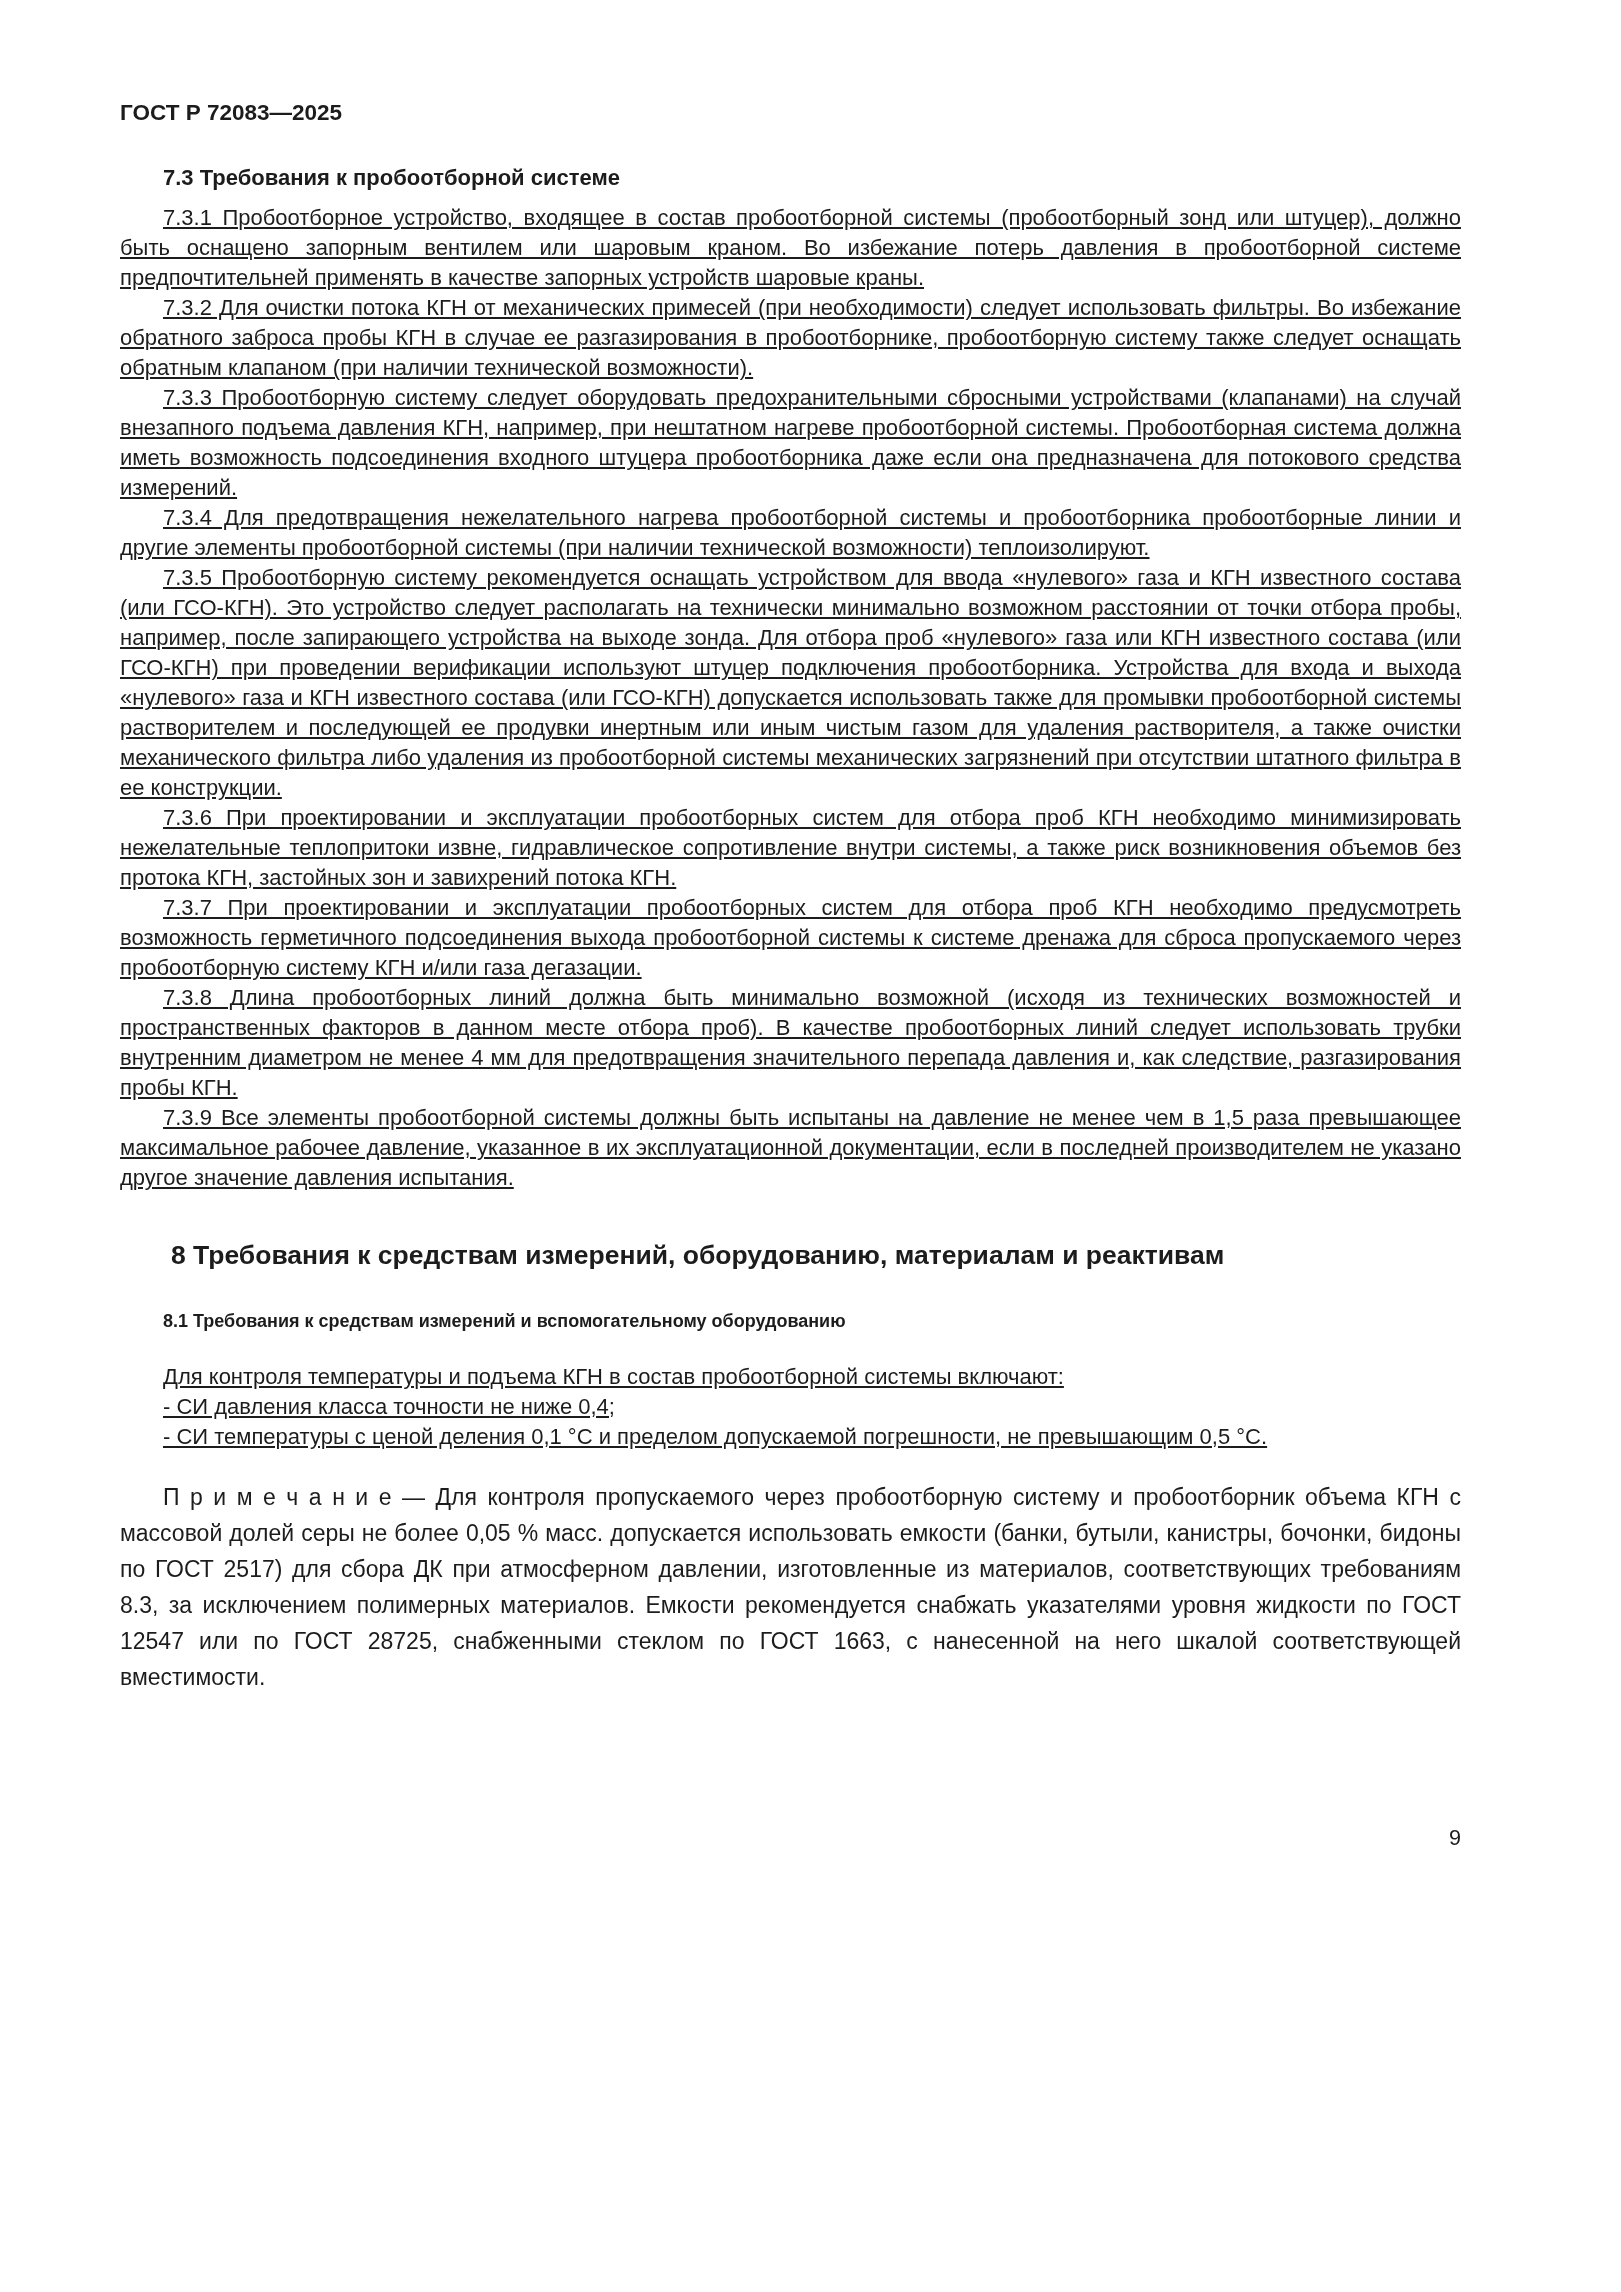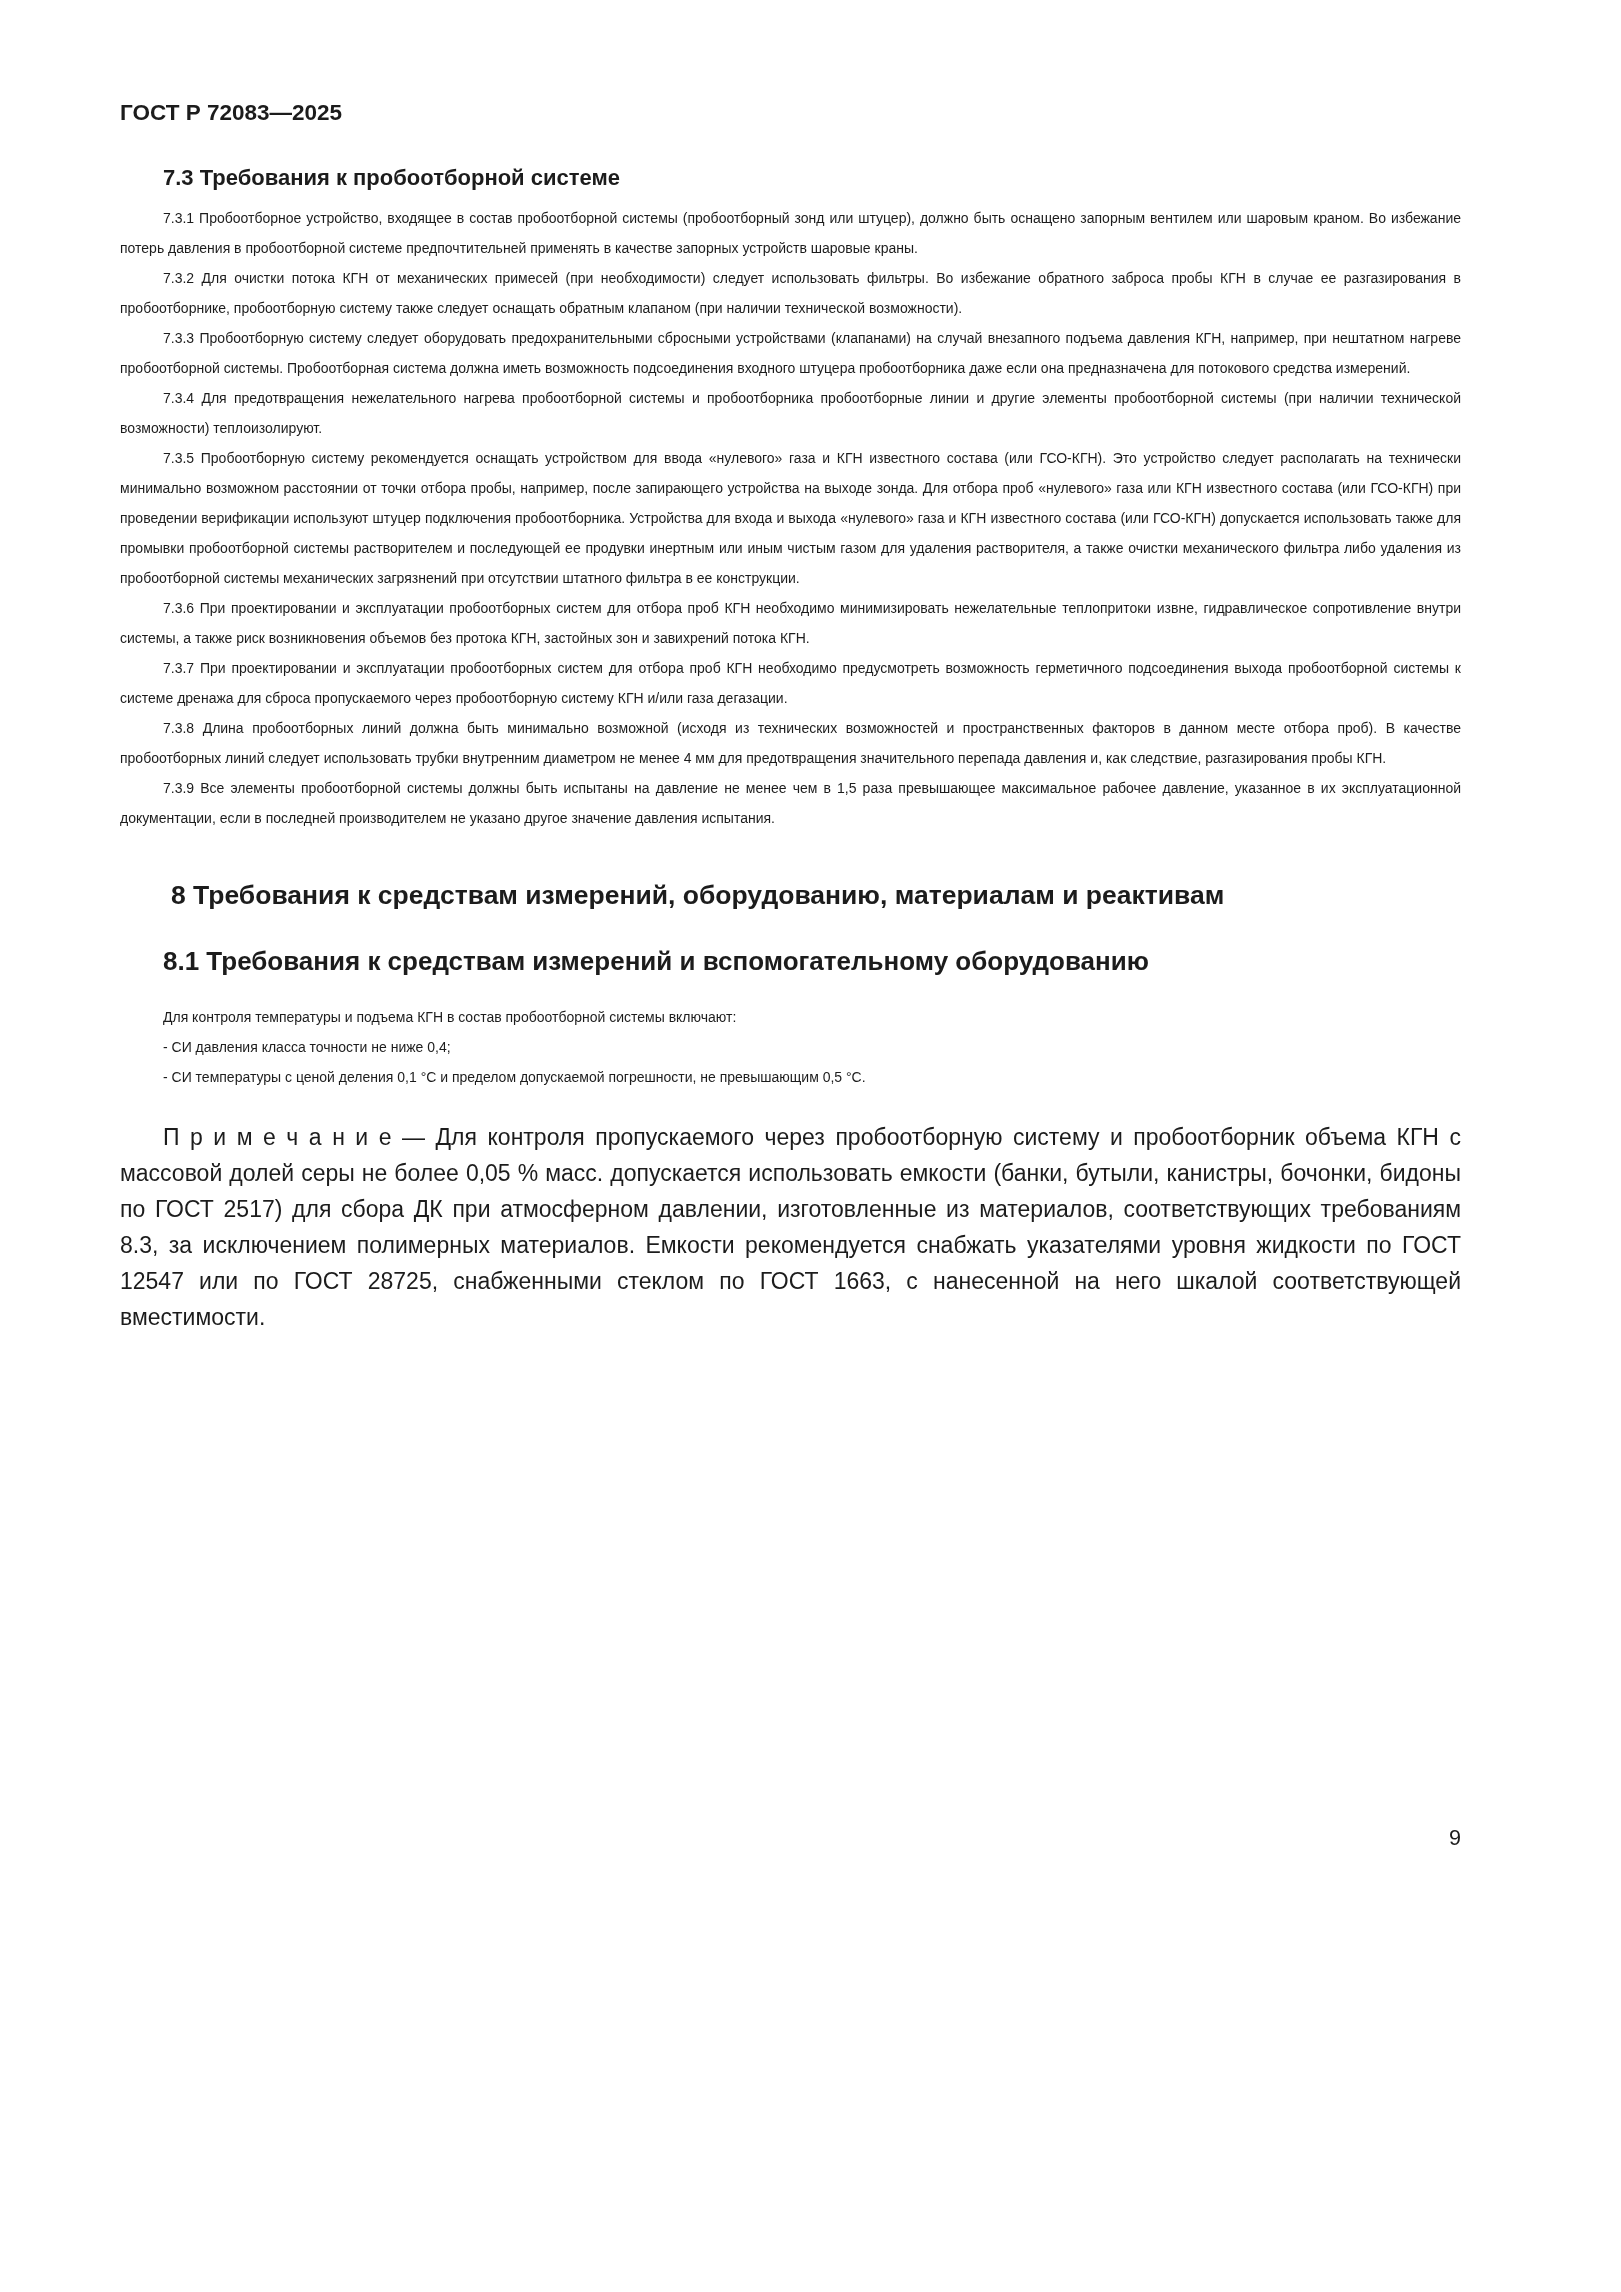--- a/index.html
+++ b/index.html
@@ -32,31 +32,32 @@
     line-height: 25.5px;
     margin: 0 0 37px 0;
   }
   h3.subheading {
     font-size: 22px;
     line-height: 29px;
     font-weight: bold;
     margin: 0 0 11.8px 43px;
   }
   h3.subheading2 {
-    font-size: 26px;
+    font-size: 18px;
     line-height: 29px;
     font-weight: bold;
     margin: 0 0 25.5px 43px;
   }
   p.body {
-    font-size: 14px;
+    font-size: 22px;
     line-height: 30px;
     text-align: justify;
     text-indent: 43px;
     margin: 0;
+    text-decoration: underline;
   }
   h2.chapter {
     font-size: 26.5px;
     line-height: 38px;
     font-weight: bold;
     margin: 43px 0 33px 51px;
     max-width: 1059px;
   }
   p.note {
     font-size: 23px;

